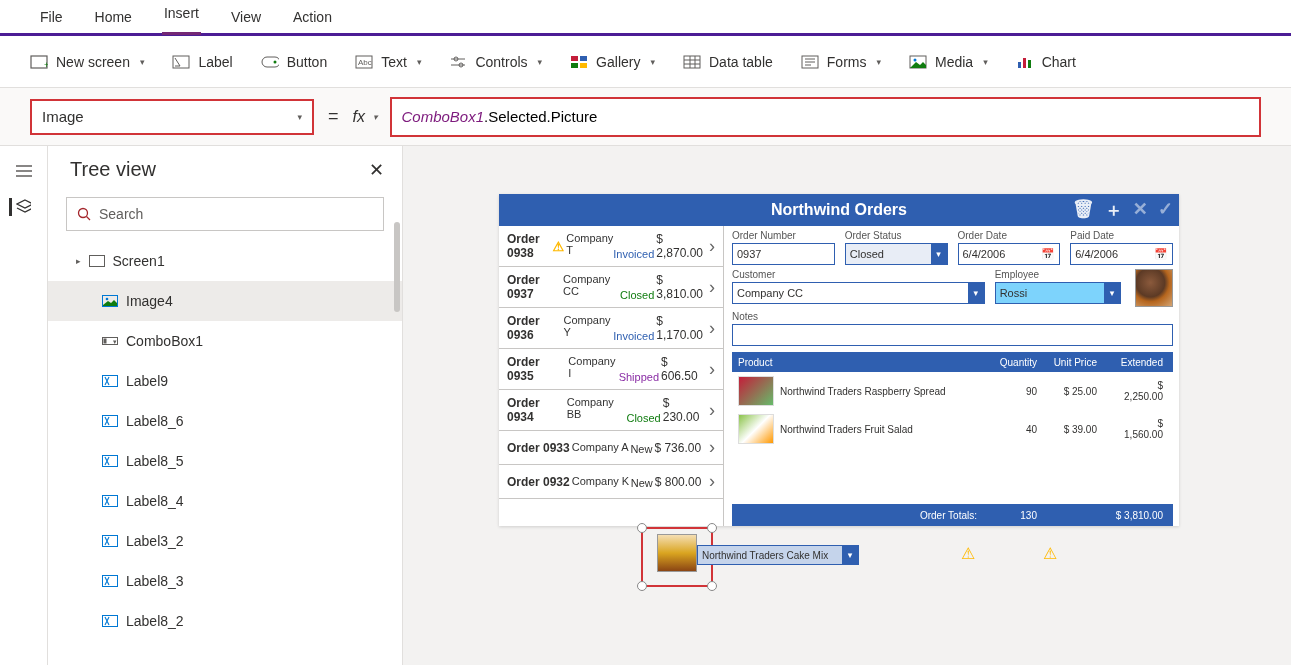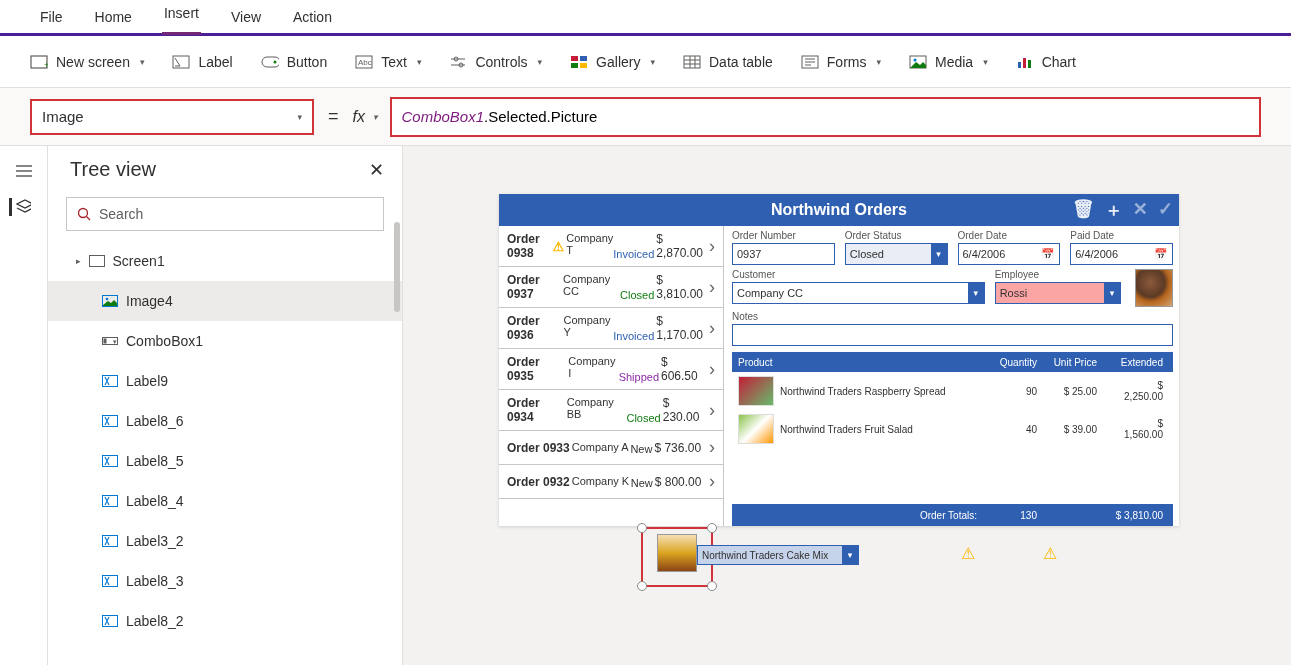--- a/index.html
+++ b/index.html
@@ -497,21 +497,21 @@
           <div class="fldrow">
             <div class="fld" style="flex:2">
                 <label>Customer</label>
                 <div class="inp dd" style="background:#fff">
                   <span>Company CC</span>
                   <span class="ddic">▾</span>
                 </div>
               </div>
             <div class="fld">
                 <label>Employee</label>
-                <div class="inp dd" style="background:#fca5a5">
+                <div class="inp dd" style="background:#7dd3fc">
                   <span>Rossi</span>
                   <span class="ddic">▾</span>
                 </div>
               </div>
             <div class="avatar"></div>
           </div>
           <div class="fld">
               <label>Notes</label>
               <div class="notes"></div>
             </div>

